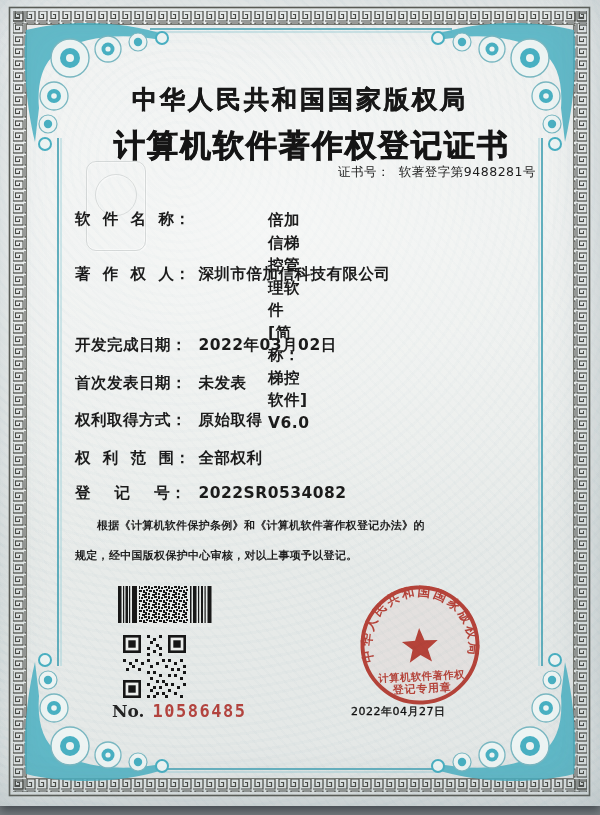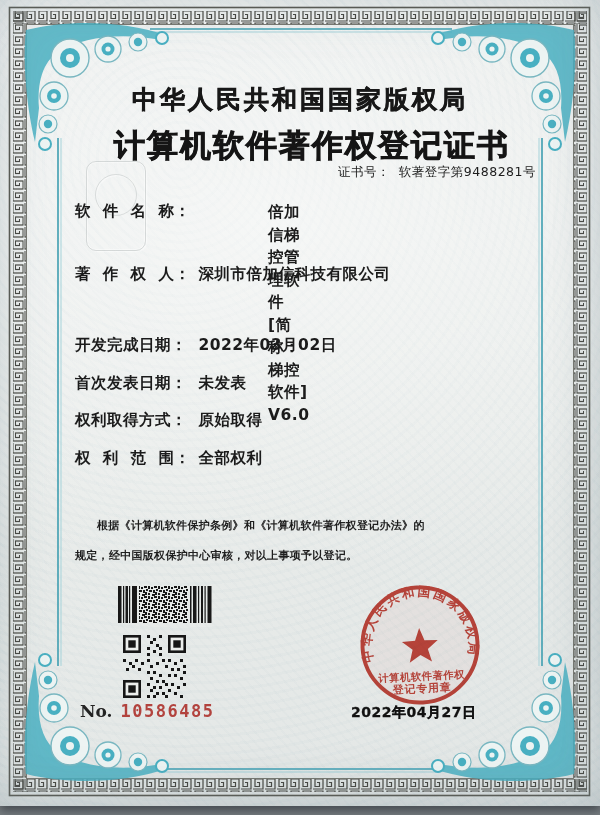--- a/index.html
+++ b/index.html
@@ -50,25 +50,25 @@
   .row{position:absolute;left:75px;color:#1b1b1b;font-weight:700;font-size:15.5px;}
   .row .label{display:inline-block;width:118px;white-space:pre;letter-spacing:.5px;}
   .row .value{letter-spacing:.5px;}
   .vlines{position:absolute;left:193px;top:0;}
   .vlines div{line-height:22.5px;letter-spacing:.5px;}
   .statement{
     position:absolute;left:75px;top:513px;width:464px;
     font-size:11px;font-weight:700;color:#1e1e1e;line-height:30px;letter-spacing:.3px;
   }
   .statement .l1{text-indent:2em;}
-  .serial{position:absolute;left:80px;top:703px;font-size:17px;}
+  .serial{position:absolute;left:112px;top:703px;font-size:17px;}
   .serial .no{font-family:"DejaVu Serif","Liberation Serif",serif;font-weight:700;color:#232323;}
   .serial .num{font-family:"DejaVu Sans Mono","Liberation Mono",monospace;font-weight:700;color:#b2433e;letter-spacing:1.5px;margin-left:8px;}
   .issue-date{
-    position:absolute;left:351px;top:706px;font-size:14px;font-weight:700;color:#111;
+    position:absolute;left:351px;top:706px;font-size:11px;font-weight:400;color:#111;
     letter-spacing:.5px;-webkit-text-stroke:.3px #111;
   }
   .seal{position:absolute;left:354px;top:581px;transform:rotate(-3deg);opacity:.92;mix-blend-mode:multiply;}
   .barcode{position:absolute;left:118px;top:588px;}
   .qrcode{position:absolute;left:123px;top:637px;}
 </style>
 </head>
 <body>
 
 <div class="paper">
@@ -123,21 +123,21 @@
     <use href="#corn" transform="translate(12,800) scale(1,-1)"></use>
     <use href="#corn" transform="translate(588,800) scale(-1,-1)"></use>
   </svg>
 
   <div class="emboss"></div>
 
   <div class="authority">中华人民共和国国家版权局</div>
   <div class="cert-title">计算机软件著作权登记证书</div>
   <div class="cert-no"><span>证书号：  </span><span>软著登字第9488281号</span></div>
 
-  <div class="row" style="top:203px">
+  <div class="row" style="top:211px">
     <span class="label">软  件  名  称：</span>
     <span class="vlines">
       <div>倍加信梯控管理软件</div>
       <div>[简称：梯控软件]</div>
       <div>V6.0</div>
     </span>
   </div>
   <div class="row" style="top:266px">
     <span class="label">著  作  权  人：</span>
     <span class="value">深圳市倍加信科技有限公司</span>
@@ -150,20 +150,24 @@
     <span class="label">首次发表日期：</span>
     <span class="value">未发表</span>
   </div>
   <div class="row" style="top:412px">
     <span class="label">权利取得方式：</span>
     <span class="value">原始取得</span>
   </div>
   <div class="row" style="top:450px">
     <span class="label">权  利  范  围：</span>
     <span class="value">全部权利</span>
+  </div>
+  <div class="row" style="top:485px">
+    <span class="label">登    记    号：</span>
+    <span class="value">2022SR0534082</span>
   </div>
 
   <div class="statement">
     <div class="l1">根据《计算机软件保护条例》和《计算机软件著作权登记办法》的</div>
     <div class="l2">规定，经中国版权保护中心审核，对以上事项予以登记。</div>
   </div>
 
   <svg class="barcode" width="94" height="37" viewBox="0 0 94 37">
     <defs>
       <pattern id="bn" width="10" height="10" patternUnits="userSpaceOnUse">

